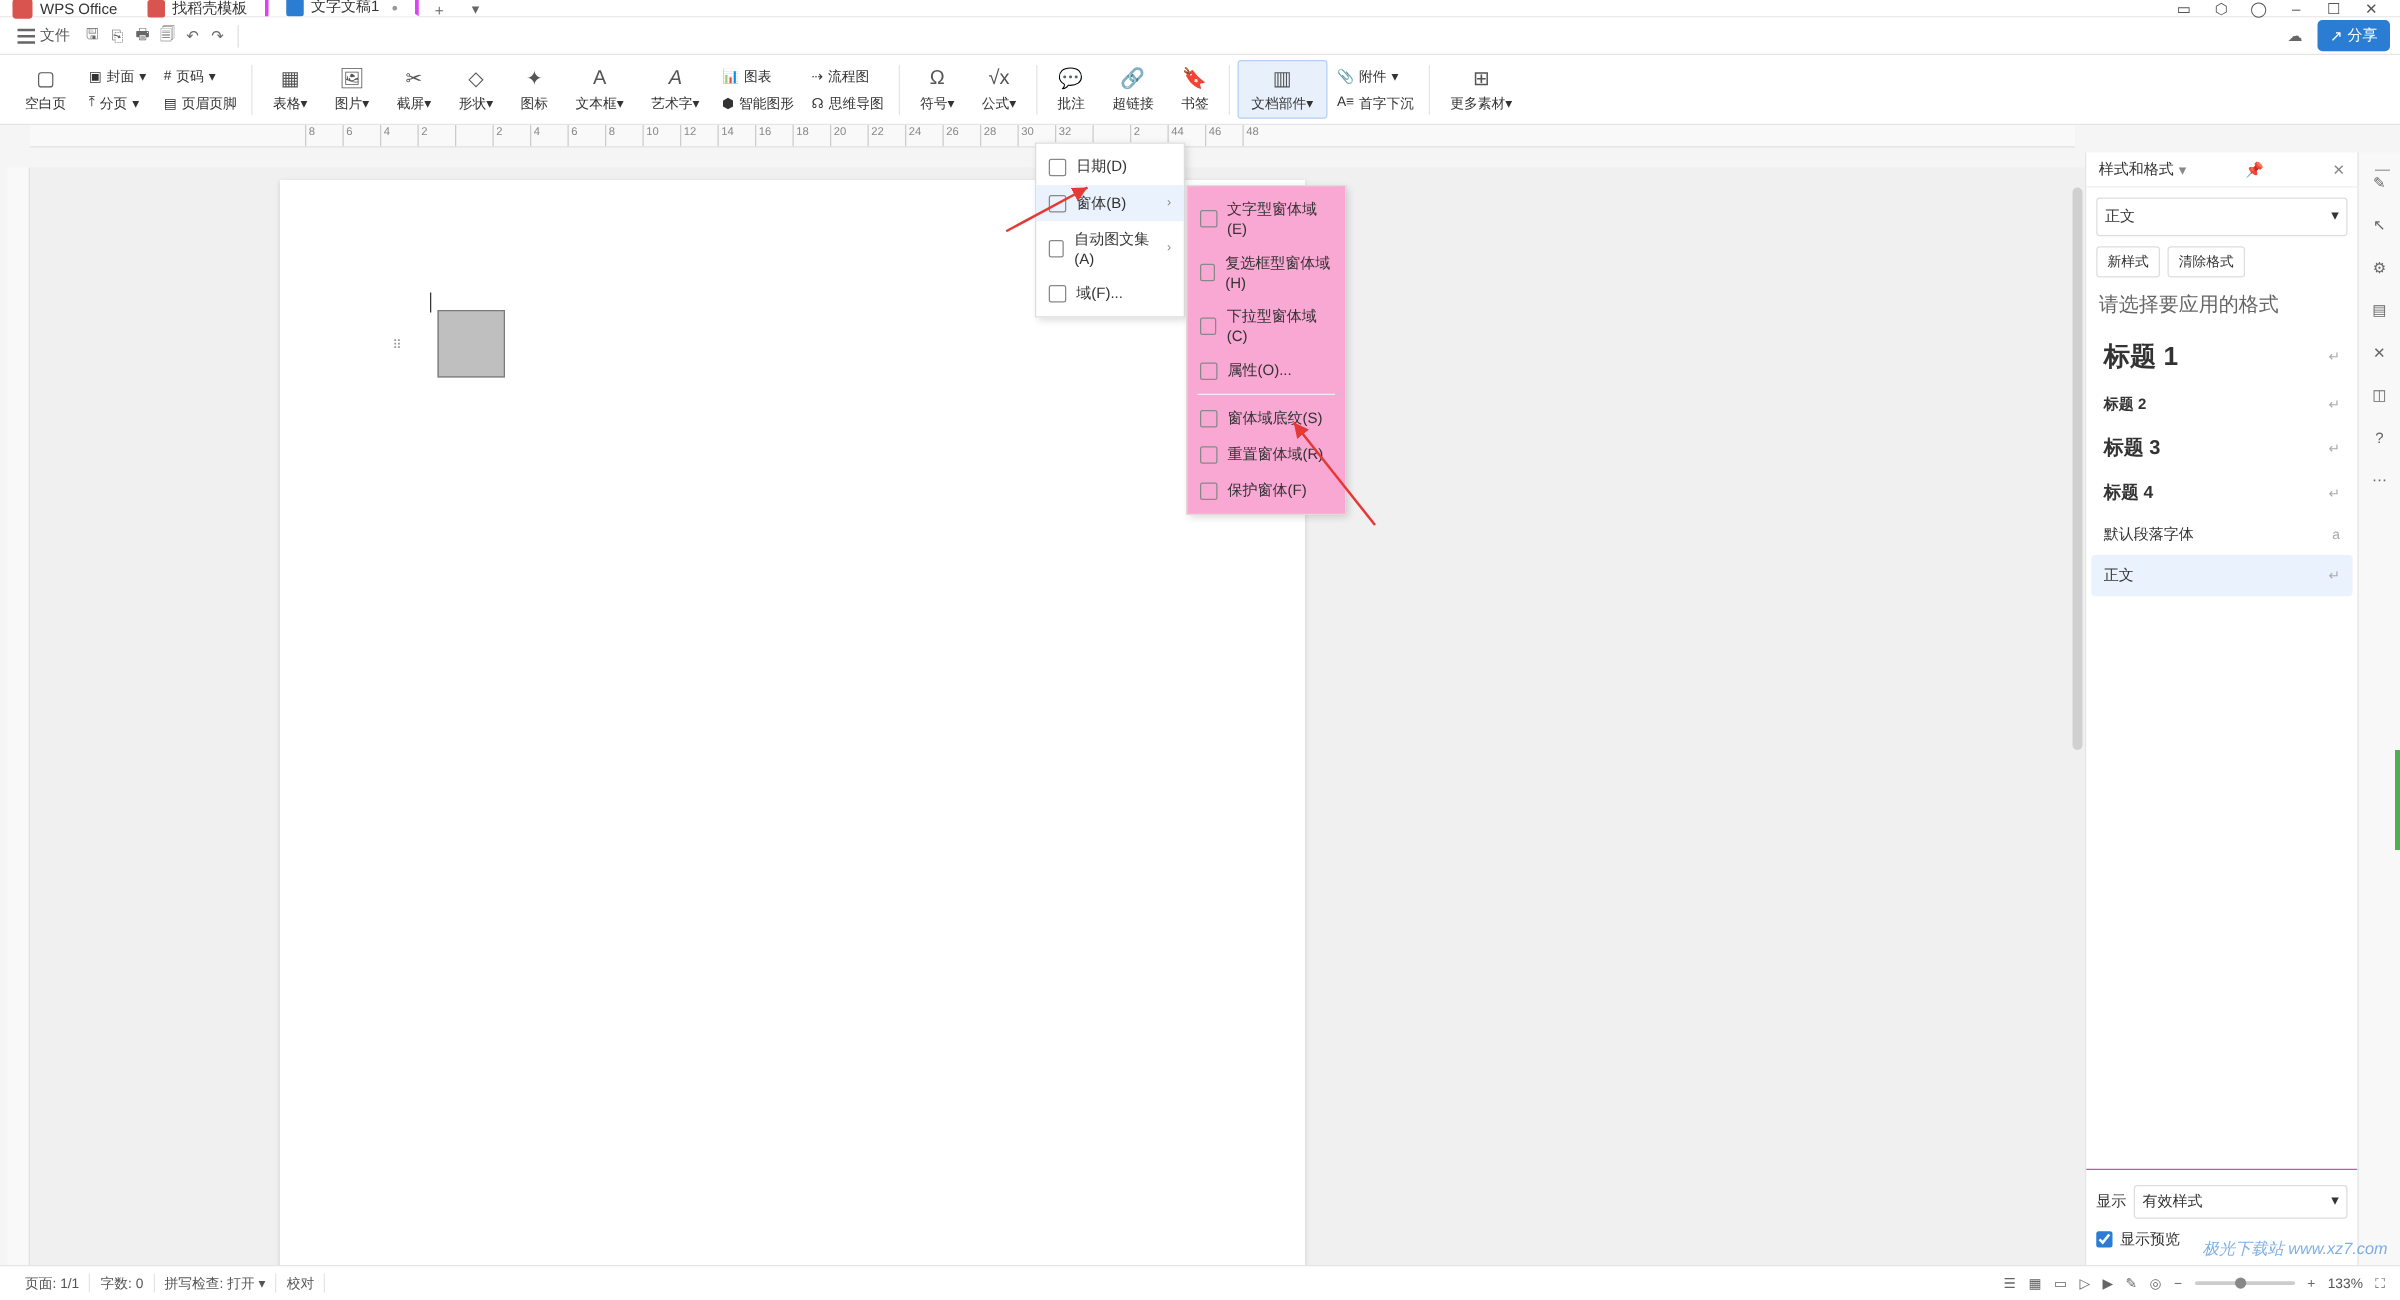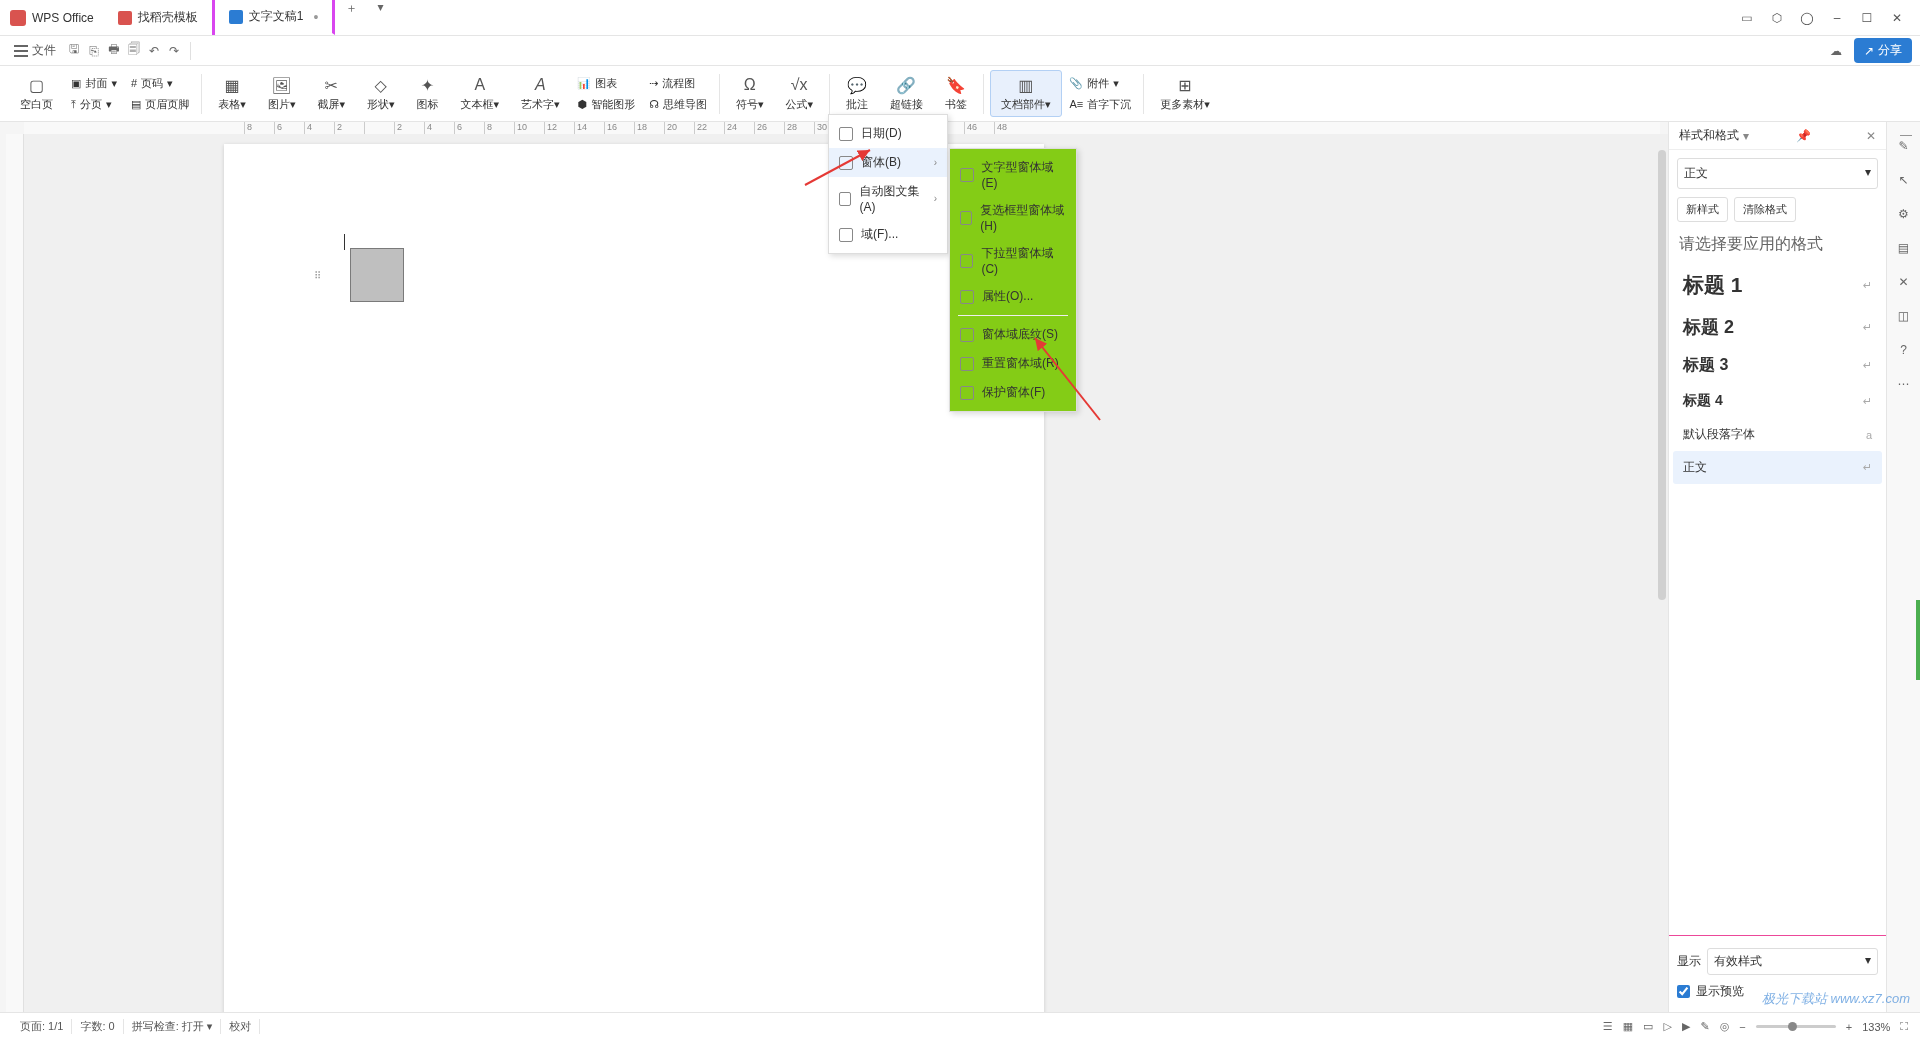--- a/index.html
+++ b/index.html
@@ -1,19 +1,19 @@
 <!DOCTYPE html>
 <html><head>
 <meta charset="utf-8">
 <style>
 * { margin: 0; padding: 0; box-sizing: border-box; font-family: "Microsoft YaHei", sans-serif; }
 body { background: #f5f5f5; width: 1920px; height: 1040px; overflow: hidden; font-size: 12px; color: #333; position: relative; }
 
 
-.titlebar { height: 36px; background: #fff; display: flex; align-items: center; border-bottom: 1px solid #e5e5e5; }
+.titlebar { height: 14px; background: #fff; display: flex; align-items: center; border-bottom: 1px solid #e5e5e5; }
 .titlebar .logo { display: flex; align-items: center; padding: 0 10px; gap: 6px; }
 .titlebar .logo-icon { width: 16px; height: 16px; background: #d9534f; border-radius: 3px; }
 .titlebar .tabs { display: flex; height: 100%; }
 .titlebar .tab { display: flex; align-items: center; padding: 0 14px; gap: 6px; border-right: 3px solid #d946ef; cursor: pointer; }
 .titlebar .tab.active { background: #fff; border-bottom: 2px solid #fff; }
 .titlebar .tab-icon { width: 14px; height: 14px; border-radius: 2px; }
 .tab-icon.red { background: #d9534f; }
 .tab-icon.blue { background: #2b7cd3; }
 .titlebar .tab-close { color: #999; font-size: 14px; margin-left: 4px; }
 .titlebar .newtab { padding: 0 10px; color: #666; cursor: pointer; }
@@ -60,21 +60,21 @@
 .page .handle { position: absolute; left: 90px; top: 126px; color: #999; font-size: 10px; letter-spacing: -2px; }
 
 
 .menu1 { position: absolute; left: 828px; top: 114px; width: 120px; background: #fff; border: 1px solid #ddd; box-shadow: 2px 2px 6px rgba(0,0,0,.15); padding: 4px 0; z-index: 20; }
 .menu1 .mitem { display: flex; align-items: center; padding: 6px 10px; gap: 8px; cursor: pointer; position: relative; }
 .menu1 .mitem:hover, .menu1 .mitem.hovered { background: #eaf2fd; }
 .menu1 .mitem .micon { width: 14px; height: 14px; border: 1px solid #888; border-radius: 2px; }
 .menu1 .mitem .arrow { margin-left: auto; color: #888; font-size: 10px; }
 
 
-.menu2 { position: absolute; left: 949px; top: 148px; width: 128px; background: #84cc16; border: 1px solid #ddd; box-shadow: 2px 2px 6px rgba(0,0,0,.15); padding: 4px 0; z-index: 21; }
+.menu2 { position: absolute; left: 949px; top: 148px; width: 128px; background: #f9a8d4; border: 1px solid #ddd; box-shadow: 2px 2px 6px rgba(0,0,0,.15); padding: 4px 0; z-index: 21; }
 .menu2 .mitem { display: flex; align-items: center; padding: 6px 10px; gap: 8px; cursor: pointer; }
 .menu2 .msep { height: 1px; background: #eee; margin: 4px 8px; }
 .menu2 .micon { width: 14px; height: 14px; border: 1px solid #888; border-radius: 2px; }
 
 
 .arrow-svg { position: absolute; pointer-events: none; z-index: 30; }
 
 
 .side-panel { position: absolute; right: 34px; top: 122px; width: 218px; bottom: 28px; background: #fff; border-left: 1px solid #e5e5e5; display: flex; flex-direction: column; justify-content: flex-end; }
 .side-panel .sp-header { height: 28px; display: flex; align-items: center; padding: 0 10px; border-bottom: 1px solid #eee; }
@@ -83,21 +83,21 @@
 .side-panel .sp-pin { cursor: pointer; color: #888; margin-right: 8px; }
 .side-panel .sp-select { margin: 8px; padding: 6px; border: 1px solid #ddd; border-radius: 3px; display: flex; justify-content: space-between; cursor: pointer; }
 .side-panel .sp-btns { display: flex; gap: 6px; padding: 0 8px 8px; }
 .side-panel .sp-btn { padding: 4px 8px; border: 1px solid #ddd; border-radius: 3px; cursor: pointer; font-size: 11px; }
 .side-panel .sp-hint { padding: 4px 10px; font-size: 16px; color: #666; }
 .side-panel .sp-styles { flex: 1; overflow: auto; padding: 4px; }
 .side-panel .style-item { padding: 8px 10px; cursor: pointer; display: flex; align-items: center; justify-content: space-between; border-radius: 3px; }
 .side-panel .style-item.sel { background: #eaf2fd; }
 .side-panel .style-item .enter { color: #aaa; font-size: 11px; }
 .side-panel .h1 { font-size: 21px; font-weight: bold; }
-.side-panel .h2 { font-size: 18px; font-weight: bold; }
+.side-panel .h2 { font-size: 12px; font-weight: bold; }
 .side-panel .h3 { font-size: 16px; font-weight: bold; }
 .side-panel .h4 { font-size: 14px; font-weight: bold; }
 .side-panel .sp-footer { border-top: 1px solid #ec4899; padding: 8px; }
 .side-panel .sp-foot-row { display: flex; align-items: center; gap: 6px; padding: 4px 0; }
 .side-panel .sp-foot-select { flex: 1; border: 1px solid #ddd; padding: 4px 6px; border-radius: 3px; display: flex; justify-content: space-between; cursor: pointer; }
 .side-panel input[type=checkbox] { accent-color: #2b7cd3; }
 
 
 .icon-rail { position: absolute; right: 0; top: 122px; width: 34px; bottom: 28px; background: #f8f8f8; border-left: 1px solid #e5e5e5; display: flex; flex-direction: column; align-items: center; gap: 14px; padding-top: 14px; }
 .icon-rail .rail-icon { width: 20px; height: 20px; cursor: pointer; color: #666; display: flex; align-items: center; justify-content: center; }

